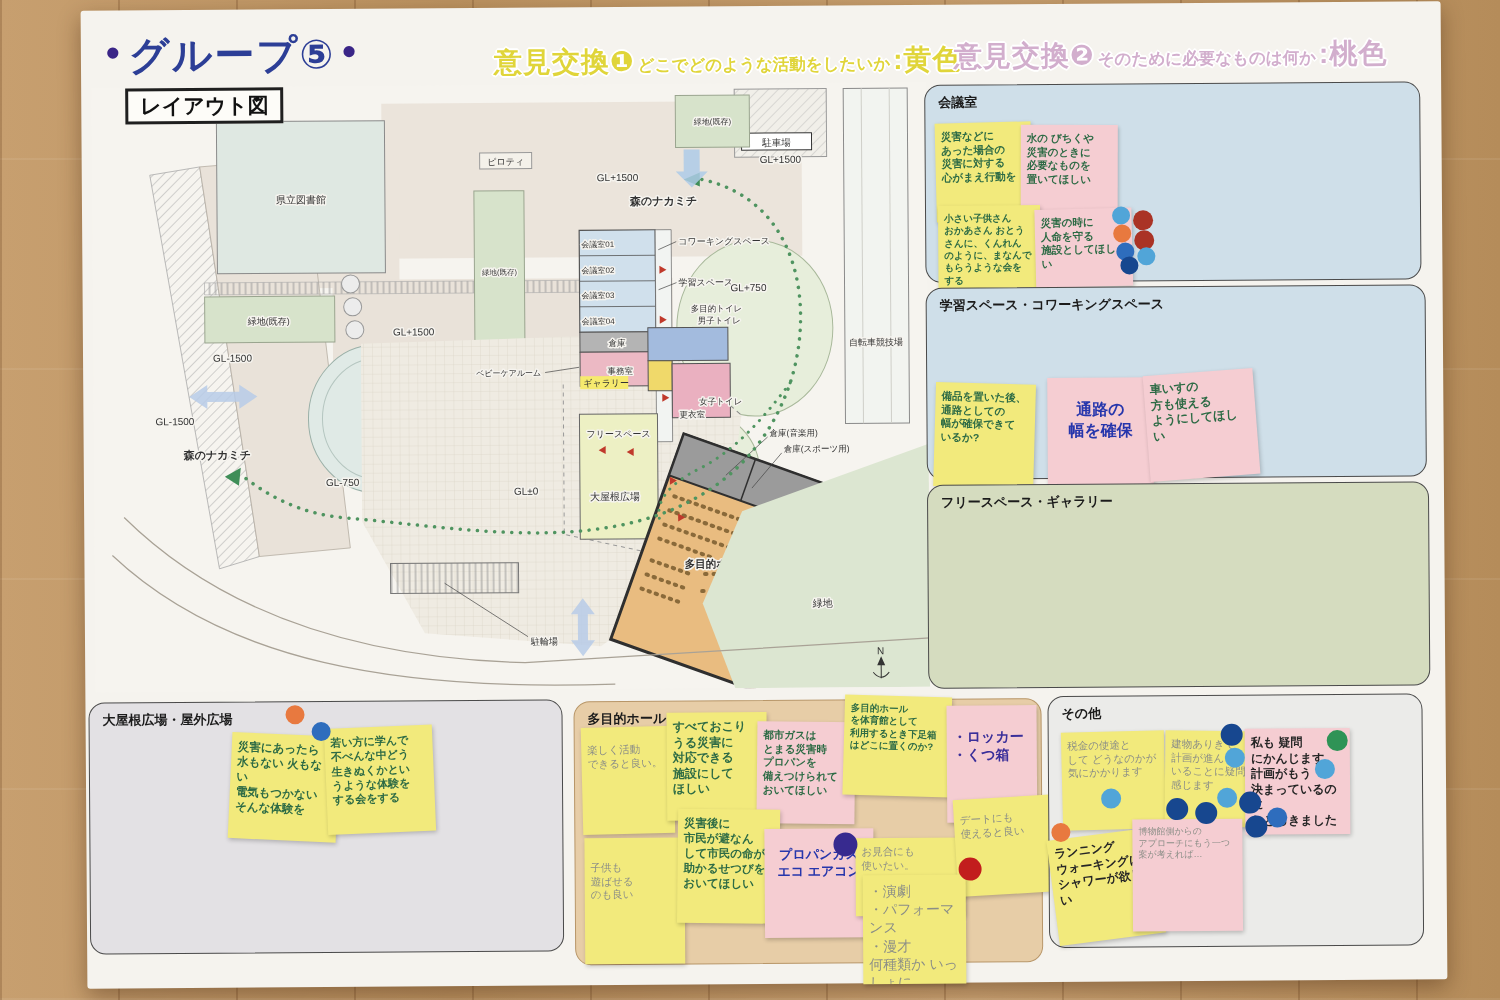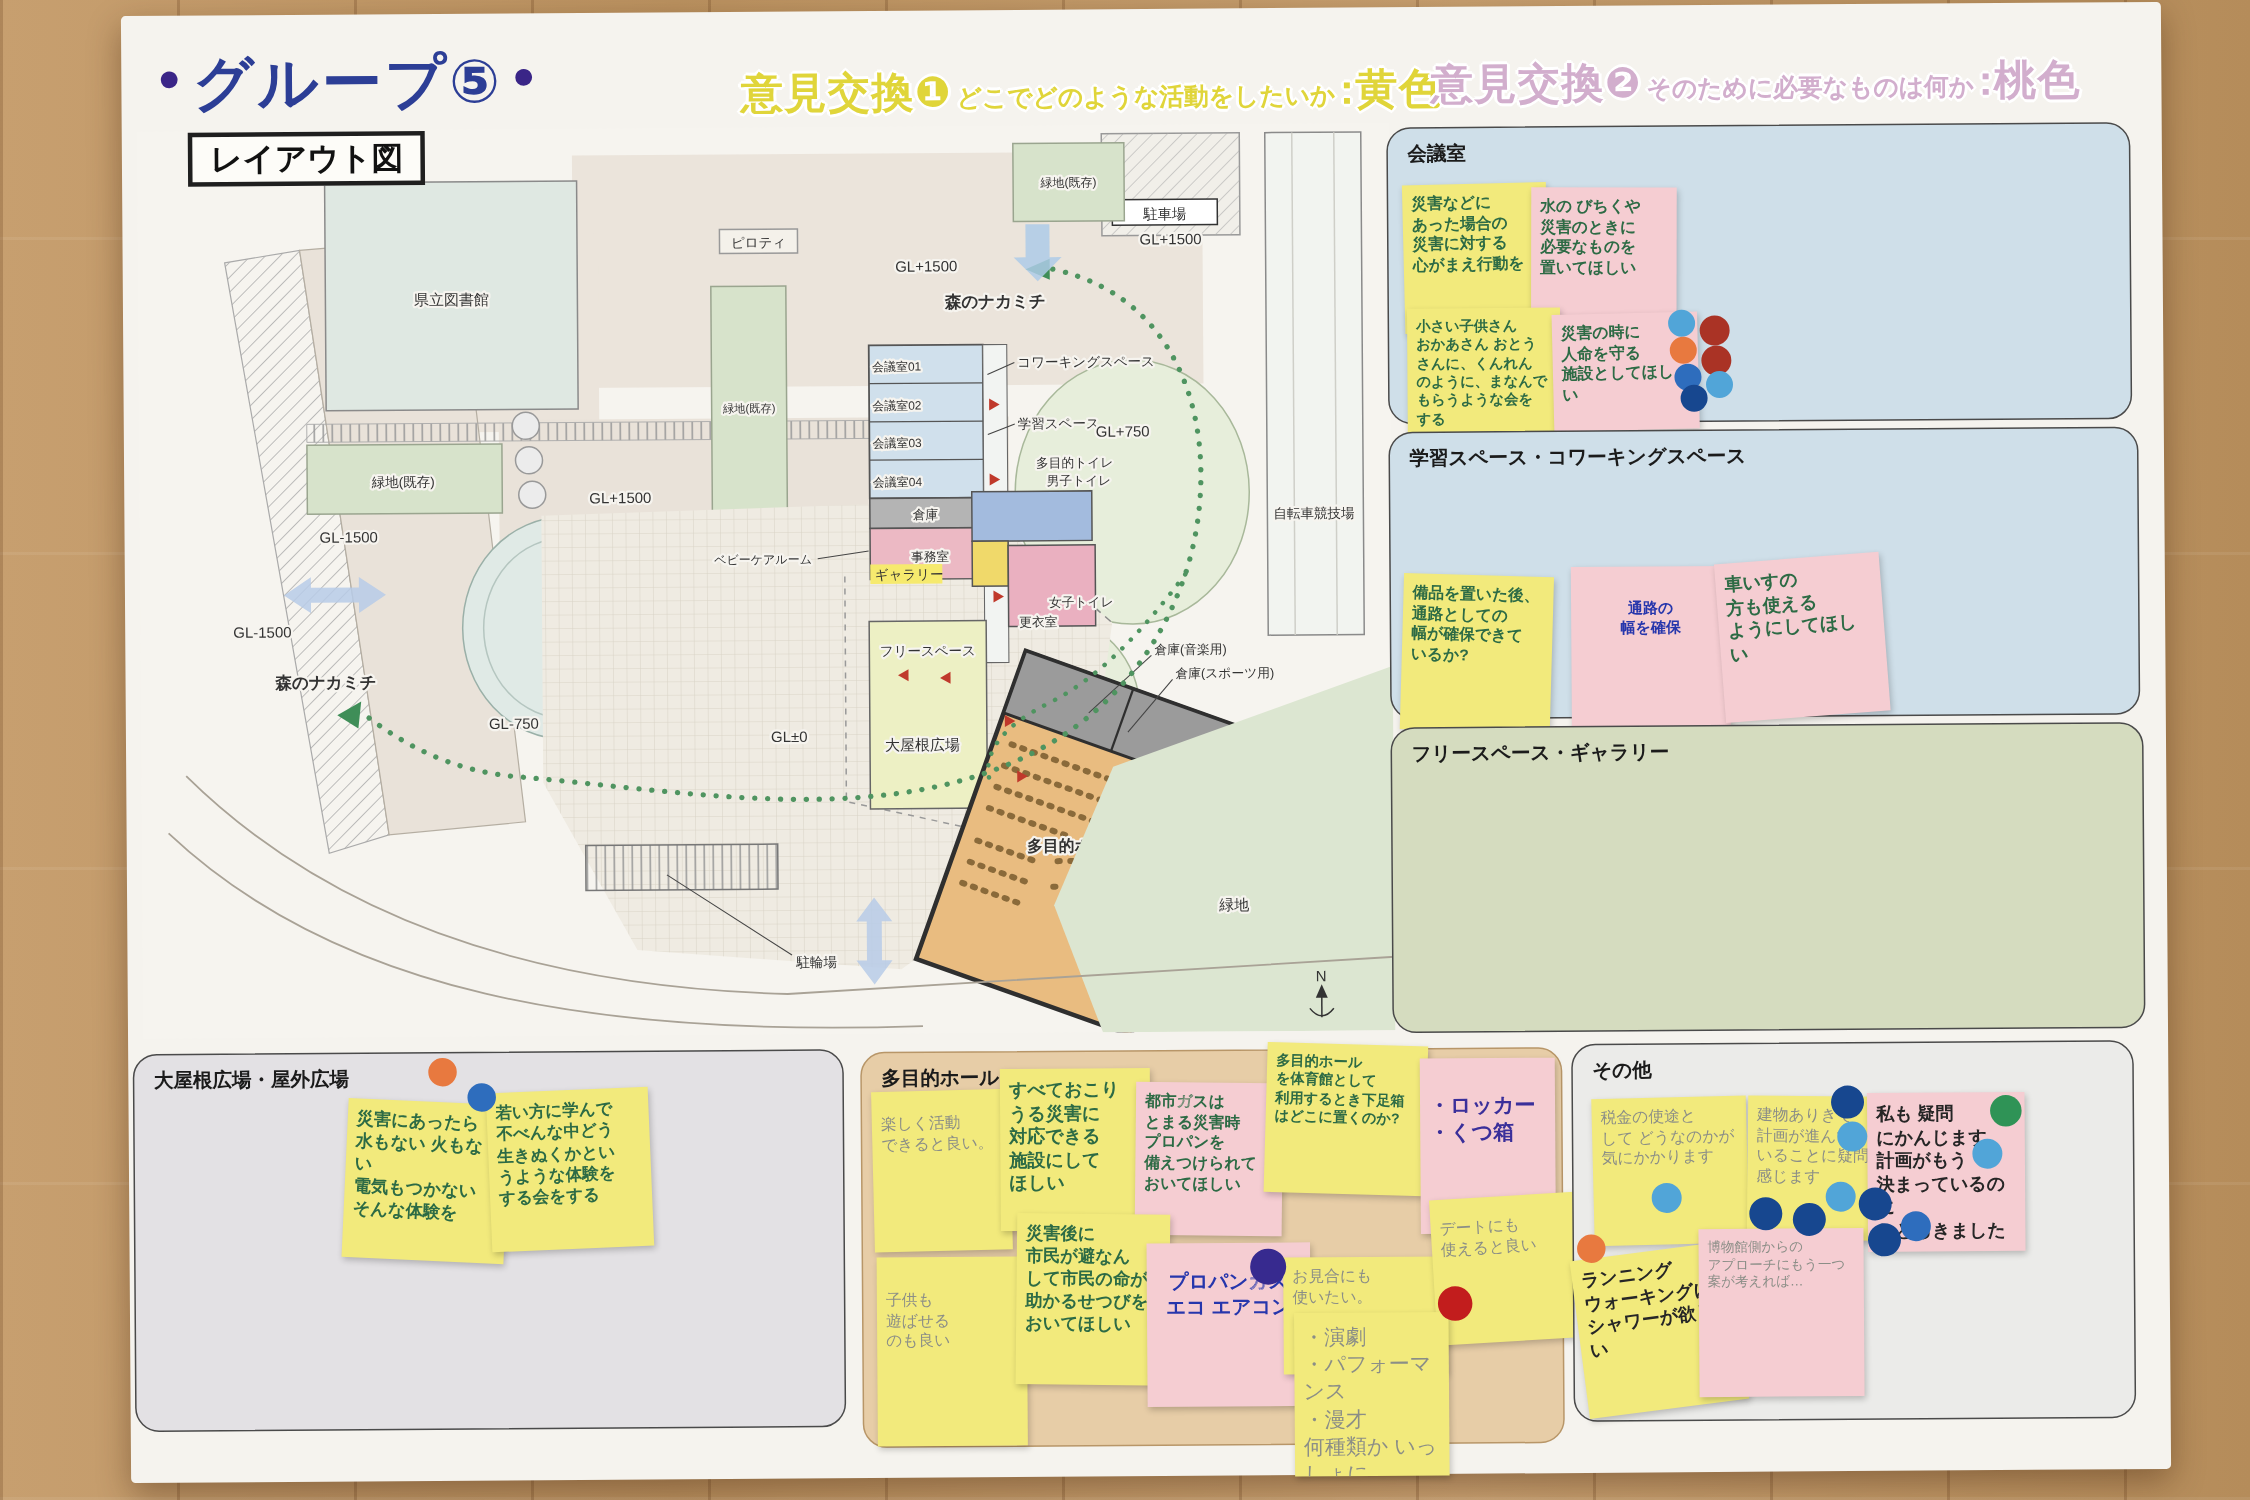--- a/index.html
+++ b/index.html
@@ -36,21 +36,21 @@
   .panel-free{left:843px;top:480px;width:500px;height:202px;background:#d5dcbf;}
   .panel-oyane{left:3px;top:692px;width:472px;height:250px;background:#e3e1e4;}
   .panel-tamokuteki{left:488px;top:694px;width:466px;height:262px;background:#e7cda7;border-color:#b89668;}
   .panel-sonota{left:962px;top:692px;width:373px;height:250px;background:#ebebe9;}
   
   .note{position:absolute;padding:7px 6px;font-size:10.5px;line-height:1.3;white-space:pre-line;
     box-shadow:1px 2px 4px rgba(0,0,0,.22);overflow:hidden;}
   .note.yellow{background:#f2ea7c;}
   .note.pink{background:#f5cdd2;}
   .ink-green{color:#2d6b45;font-weight:600;}
-  .ink-blue{color:#2636ac;font-weight:800;font-size:10px;text-align:center;}
+  .ink-blue{color:#2636ac;font-weight:800;font-size:16px;text-align:center;}
   .ink-purple{color:#3a2f9a;font-weight:800;font-size:14px;}
   .ink-black{color:#262626;font-weight:700;font-size:12px;}
   .ink-pencil{color:#8b8e87;font-weight:500;}
   
   .dot{position:absolute;width:18px;height:18px;border-radius:50%;}
   .lightblue{background:#51a5d8;}
   .blue{background:#2e6dbd;}
   .darkblue{background:#17478f;}
   .darkred{background:#aa3325;}
   .red{background:#c21d1d;}

